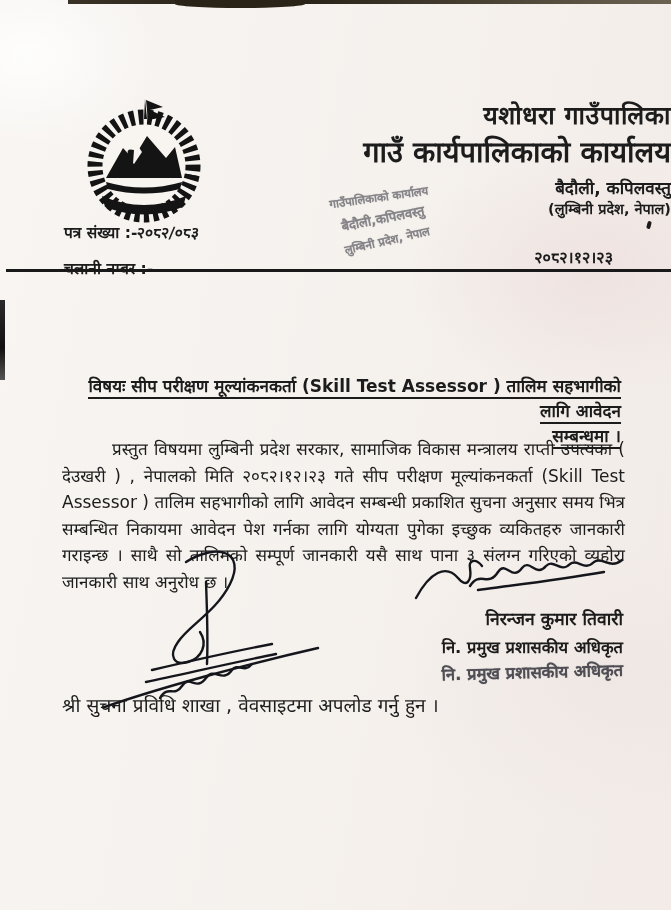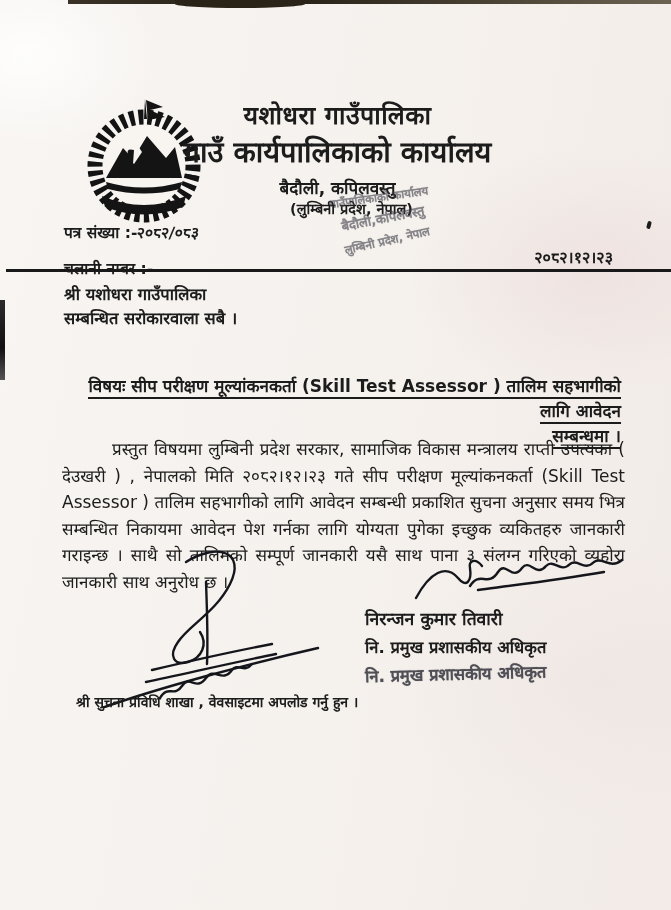--- a/index.html
+++ b/index.html
@@ -21,21 +21,21 @@
     background:linear-gradient(90deg,#3a3226 0%,#241e15 35%,#4a4234 70%,#6b6252 100%);}
   .scan-top-bump{position:absolute;top:0;left:175px;width:130px;height:8px;border-radius:0 0 60% 60%;
     background:#2a2318;}
   .scan-left{position:absolute;top:300px;left:0;width:5px;height:80px;
     background:linear-gradient(180deg,#2b2b2b,#111 60%,#555);}
   .speck{position:absolute;top:221px;left:647px;width:4px;height:8px;border-radius:2px;
     background:#1b1b1b;transform:rotate(15deg);}
 
   
   .emblem{position:absolute;top:96px;left:76px;width:140px;height:130px;}
-  .lh{position:absolute;left:4px;right:0;text-align:center;}
+  .lh{position:absolute;left:4px;right:0;text-align:right;}
   .lh-muni{top:97px;font-size:25px;font-weight:700;letter-spacing:.5px;}
   .lh-office{top:131px;font-size:29px;font-weight:700;}
   .lh-addr{top:176px;font-size:17px;font-weight:700;}
   .lh-prov{top:198px;font-size:14.5px;font-weight:600;padding-left:28px;}
 
   
   .stamp{
     position:absolute;top:186px;left:288px;width:190px;
     transform:rotate(-11deg);
     color:#41414a;opacity:.62;text-align:center;
@@ -62,30 +62,30 @@
 
   .body-par{
     position:absolute;left:62px;right:46px;top:436px;
     font-size:17px;font-weight:500;line-height:26.5px;
     text-align:justify;text-indent:50px;
   }
 
   .sig-left{position:absolute;left:68px;top:548px;width:280px;height:160px;}
   .sig-right{position:absolute;left:408px;top:556px;width:230px;height:52px;}
 
-  .signatory{position:absolute;right:56px;top:606px;width:250px;text-align:left;}
+  .signatory{position:absolute;right:48px;top:606px;width:250px;text-align:right;}
   .signatory .name{font-size:17.5px;font-weight:700;}
   .signatory .title{font-size:16.5px;font-weight:600;margin-top:5px;}
   .signatory .title-stamp{
     font-size:16.5px;font-weight:600;margin-top:3px;
     color:#33333c;opacity:.85;transform:rotate(-1.5deg);
     text-shadow:0 0 1px rgba(51,51,60,.55);
   }
 
-  .footer-note{position:absolute;left:76px;top:692px;font-size:14px;font-weight:700;}
+  .footer-note{position:absolute;left:62px;top:692px;font-size:19px;font-weight:400;}
 
   svg .ink{stroke:#15161c;stroke-width:2.4;fill:none;stroke-linecap:round;stroke-linejoin:round;}
 </style>
 </head>
 <body>
 
 <div class="page">
 
   <div class="scan-top"></div>
   <div class="scan-top-bump"></div>
@@ -123,24 +123,20 @@
       <span>पत्र संख्या :-</span><span class="hand-no">२०८२/०८३</span>
     </div>
     <div class="row2">
       <span>चलानी नम्बर :-</span>
     </div>
   </div>
   <div class="date">२०८२।१२।२३</div>
 
   <div class="rule"></div>
 
-  <div class="recipient">
-    <div>श्री यशोधरा गाउँपालिका</div>
-    <div>सम्बन्धित सरोकारवाला सबै ।</div>
-  </div>
 
   <div class="subject">
     <div><span class="u">विषयः सीप परीक्षण मूल्यांकनकर्ता (Skill Test Assessor )  तालिम सहभागीको लागि आवेदन</span></div>
     <div class="l2"><span class="u">सम्बन्धमा ।</span></div>
   </div>
 
   <div class="body-par">प्रस्तुत विषयमा लुम्बिनी प्रदेश सरकार, सामाजिक विकास मन्त्रालय राप्ती उपत्यका ( देउखरी ) , नेपालको मिति २०८२।१२।२३ गते सीप परीक्षण मूल्यांकनकर्ता (Skill Test Assessor ) तालिम सहभागीको लागि आवेदन सम्बन्धी प्रकाशित सुचना अनुसार समय भित्र सम्बन्धित निकायमा आवेदन पेश गर्नका लागि योग्यता पुगेका इच्छुक व्यकितहरु जानकारी गराइन्छ । साथै सो तालिमको सम्पूर्ण जानकारी यसै साथ पाना ३ संलग्न गरिएको व्यहोरा जानकारी साथ अनुरोध छ ।</div>
 
   <svg class="sig-left" viewBox="0 0 280 160" aria-hidden="true">
     <path class="ink" d="M118,14 C150,-6 178,4 162,36 C148,64 120,78 110,94 C100,108 106,118 120,114 C134,110 140,96 132,84"></path>

